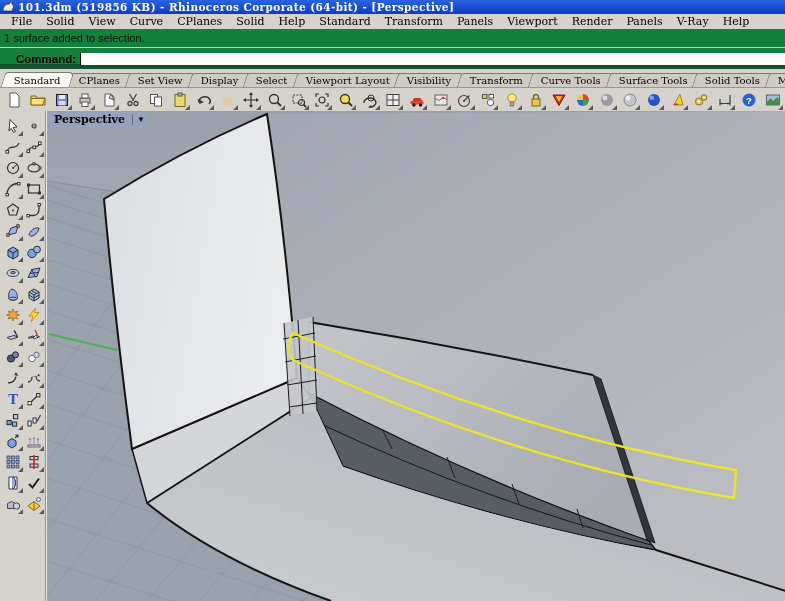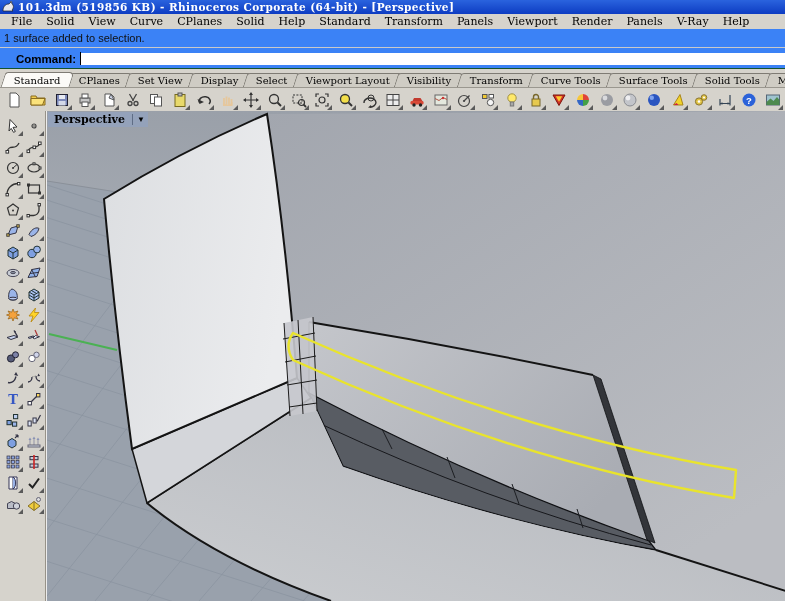--- a/index.html
+++ b/index.html
@@ -10,22 +10,22 @@
   #titlebar{position:absolute;left:0;top:0;width:785px;height:14px;
     background:linear-gradient(to bottom,#2a63de,#0d3cc2);
     display:flex;align-items:center;gap:3px;padding-left:2px;box-sizing:border-box;text-align:right;}
   #titlebar .ttext{color:#fff;font-family:"DejaVu Serif",serif;font-weight:bold;
     font-size:10.5px;letter-spacing:.4px;white-space:nowrap;line-height:14px;}
   
   #menubar{position:absolute;left:0;top:14px;width:785px;height:15px;background:#d6d3cc;
     display:flex;align-items:center;padding-left:4px;box-sizing:border-box;}
   .menu-item{padding:0 7px;font-family:"DejaVu Serif",serif;font-size:11px;line-height:15px;cursor:default;}
   
-  #cmdwrap{position:absolute;left:0;top:29px;width:785px;height:40px;background:#3b82f6;
-    border-bottom:1px solid #14532d;box-sizing:border-box;}
+  #cmdwrap{position:absolute;left:0;top:29px;width:785px;height:40px;background:#15803d;
+    border-bottom:5px solid #14532d;box-sizing:border-box;}
   #history{height:18px;line-height:18px;padding-left:4px;border-bottom:1px solid #c9c9c9;
     font-size:11px;color:#111;}
   #cmdline{height:21px;display:flex;align-items:center;padding-left:16px;}
   #cmdlabel{font-weight:bold;font-size:11.5px;}
   #caret{width:1px;height:13px;background:#000;margin-left:4px;}
   #cmdinput{flex:1;border:none;outline:none;font:11.5px "Liberation Sans",sans-serif;padding:0 2px;}
   
   #tabstrip{position:absolute;left:0;top:73px;width:785px;height:15px;background:#d6d3cc;
     display:flex;align-items:flex-end;padding-left:3px;box-sizing:border-box;
     border-bottom:1px solid #9a978f;}

